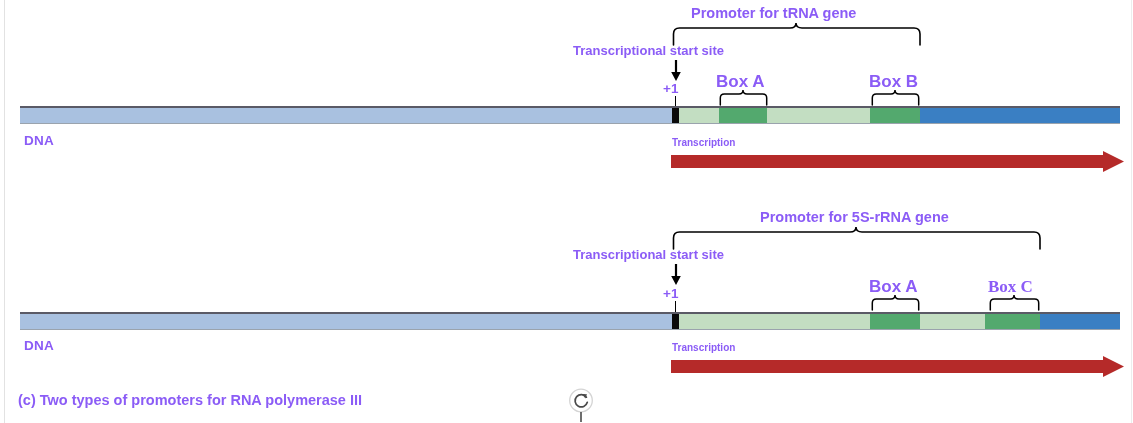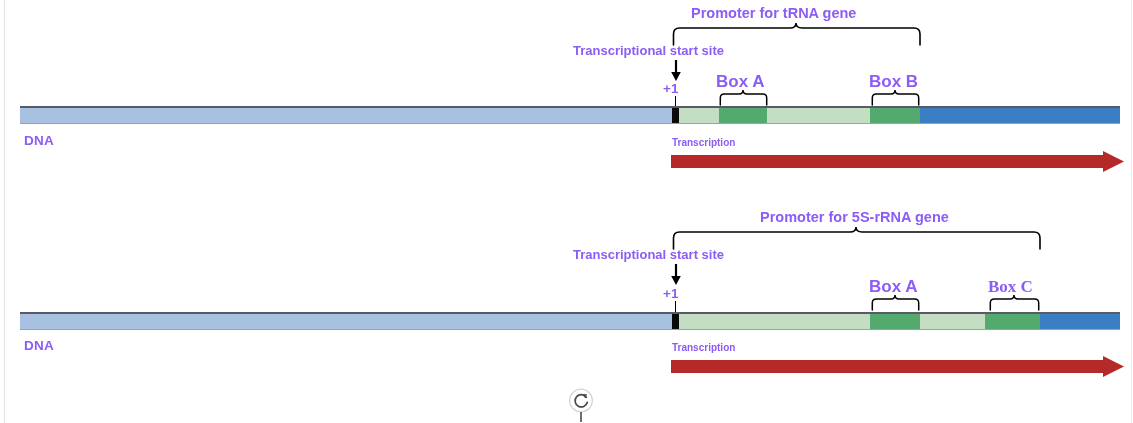--- a/index.html
+++ b/index.html
@@ -199,20 +199,23 @@
   <div class="lbl lbl-dna" style="left:24px; top:339px;">DNA</div>
 
   <div class="lbl lbl-transcription" style="left:672px; top:343px;">Transcription</div>
 
   <div class="trans-arrow" style="left:671px; top:356px;">
     <svg width="454" height="22" viewBox="0 0 454 22">
       <path d="M0,4 L432,4 L432,0 L453,10.5 L432,21 L432,17 L0,17 Z" fill="#b52a29"></path>
     </svg>
   </div>
 
+  <div class="lbl lbl-caption" style="left:18px; top:393px;">
+    <span class="caption-bold">(c)</span><span>&nbsp;</span><span>Two types of promoters for RNA polymerase III</span>
+  </div>
 
   <div class="refresh-icon" style="left:568px; top:388px;">
     <svg width="26" height="35" viewBox="0 0 26 35">
       <circle cx="13" cy="12.5" r="11.3" fill="#ffffff" stroke="#d4d4d4" stroke-width="1.3"></circle>
       <path d="M18.4,9.2 A6.2,6.2 0 1 0 19.3,14.3" fill="none" stroke="#4a4a4a" stroke-width="1.7" stroke-linecap="round"></path>
       <path d="M14.1,6.0 L19.0,6.3 L17.4,10.6 Z" fill="#4a4a4a"></path>
       <path d="M13,24 L13,34" stroke="#4a4a4a" stroke-width="1.6"></path>
     </svg>
   </div>
 

